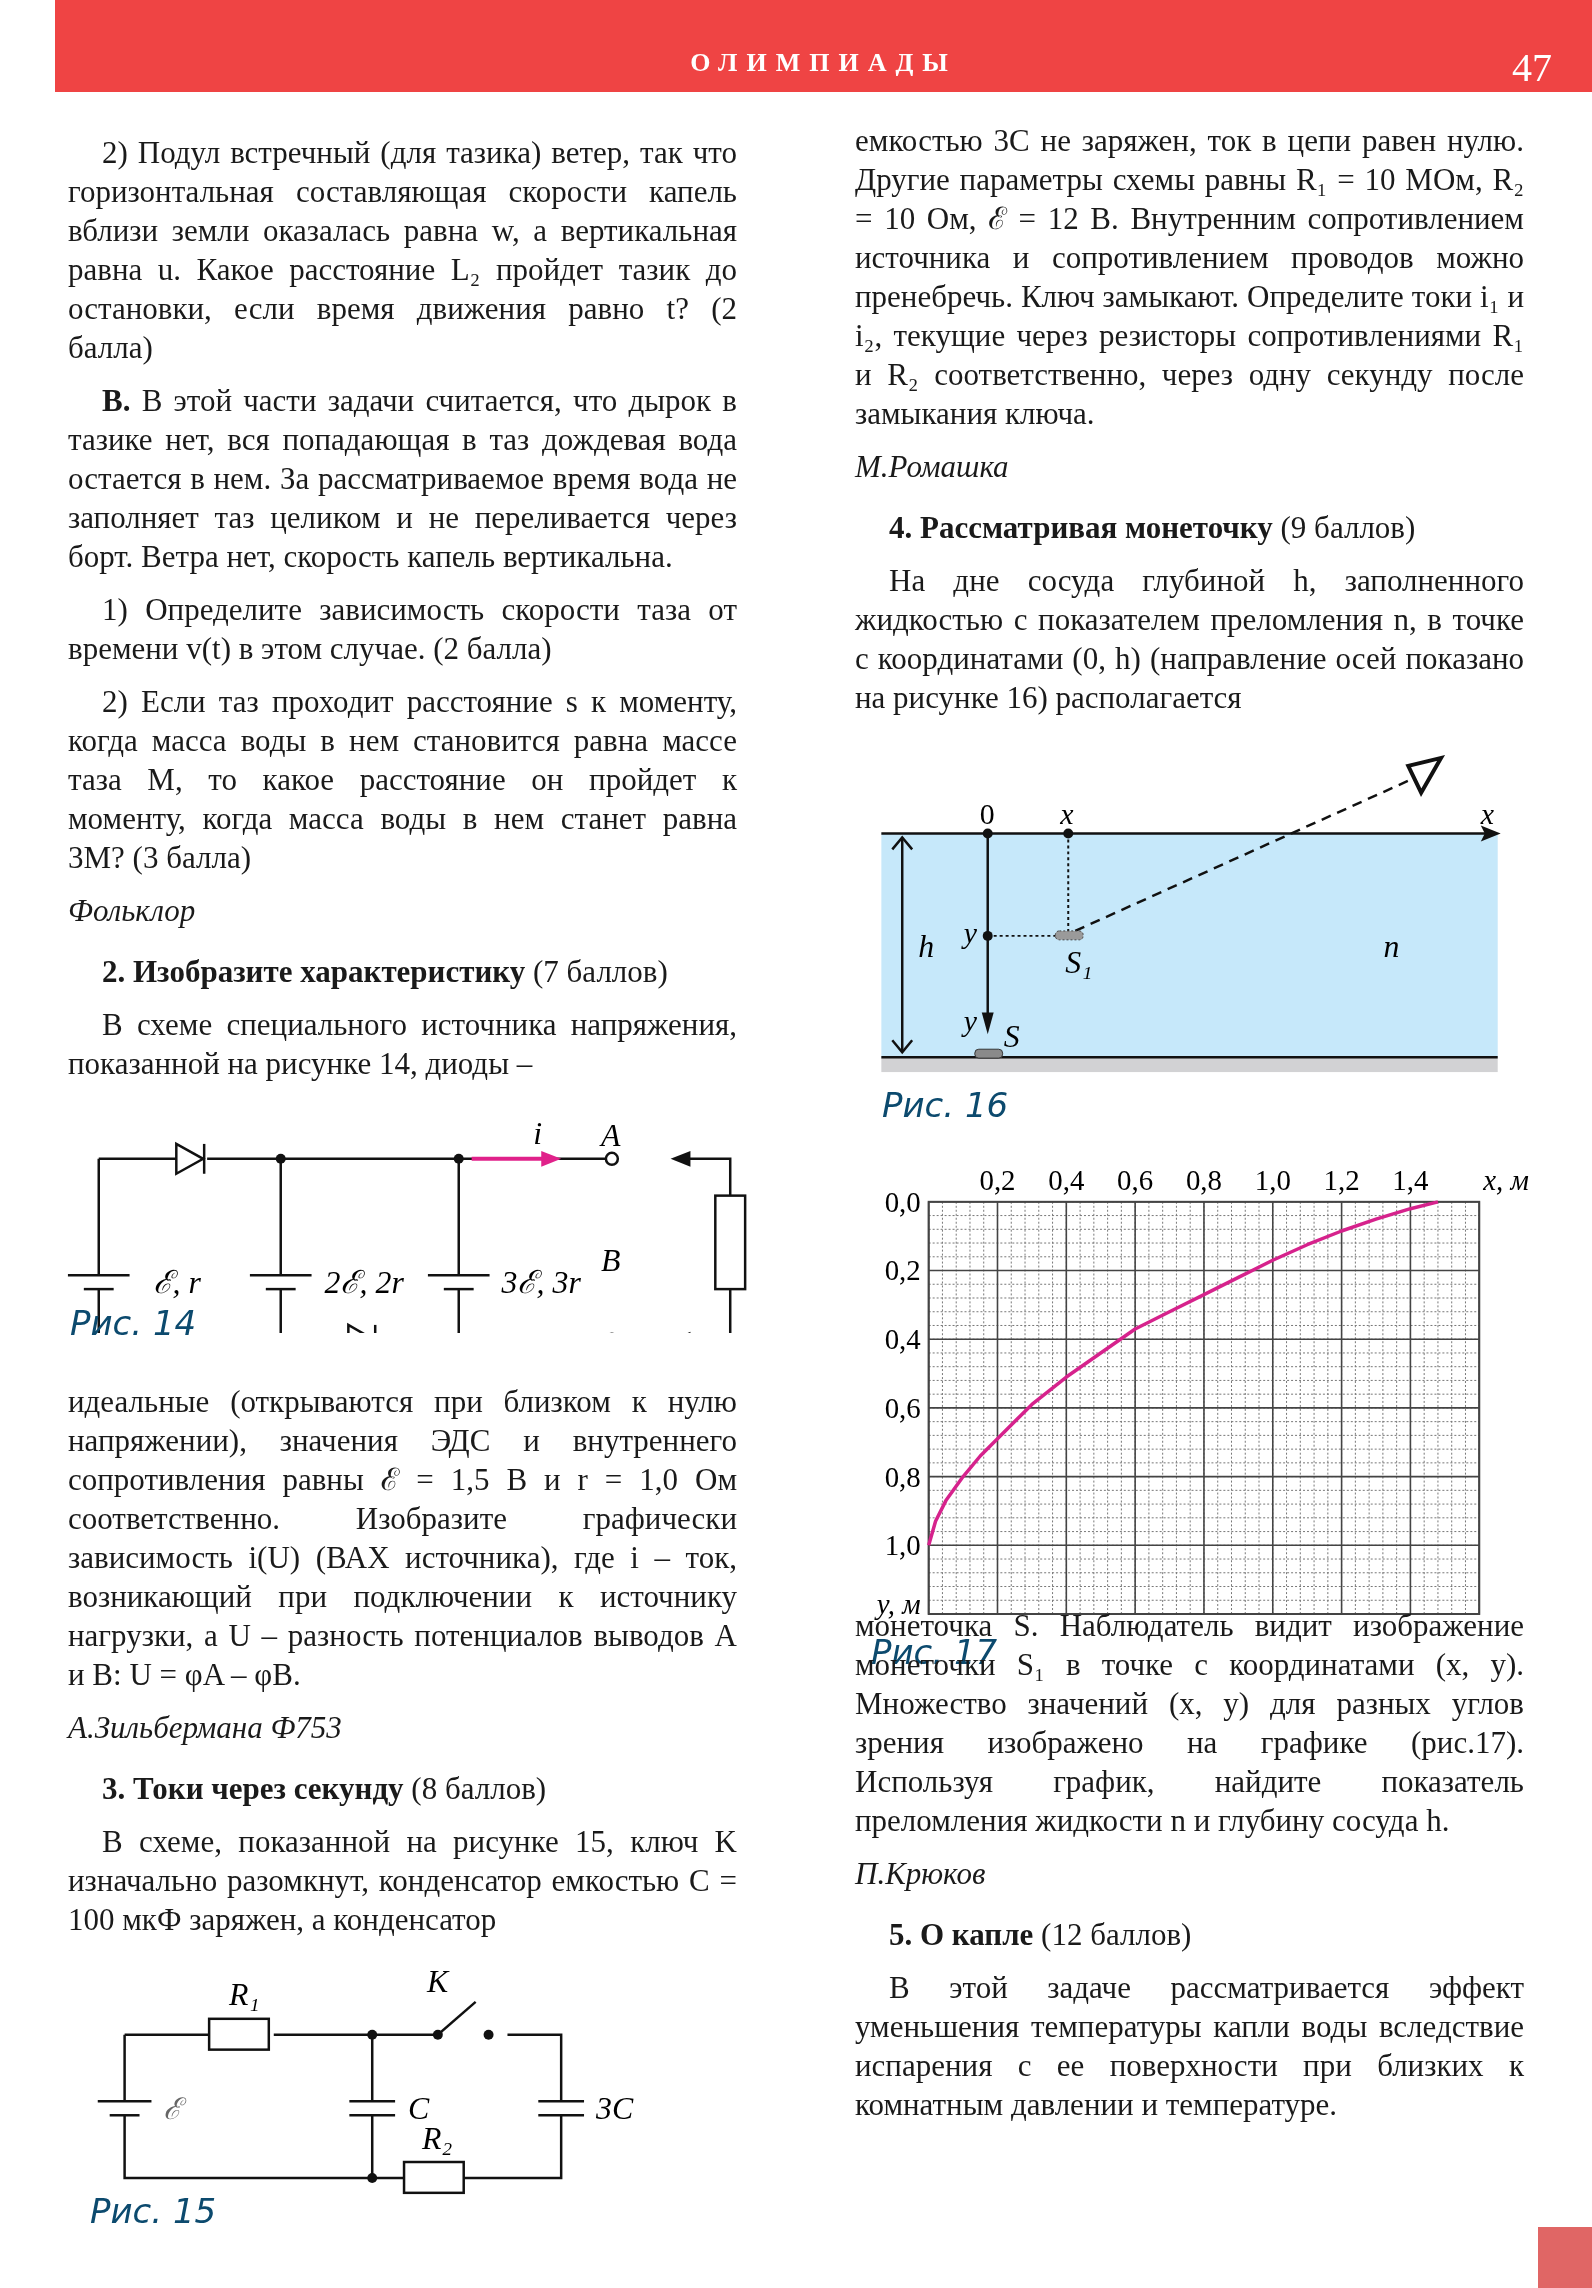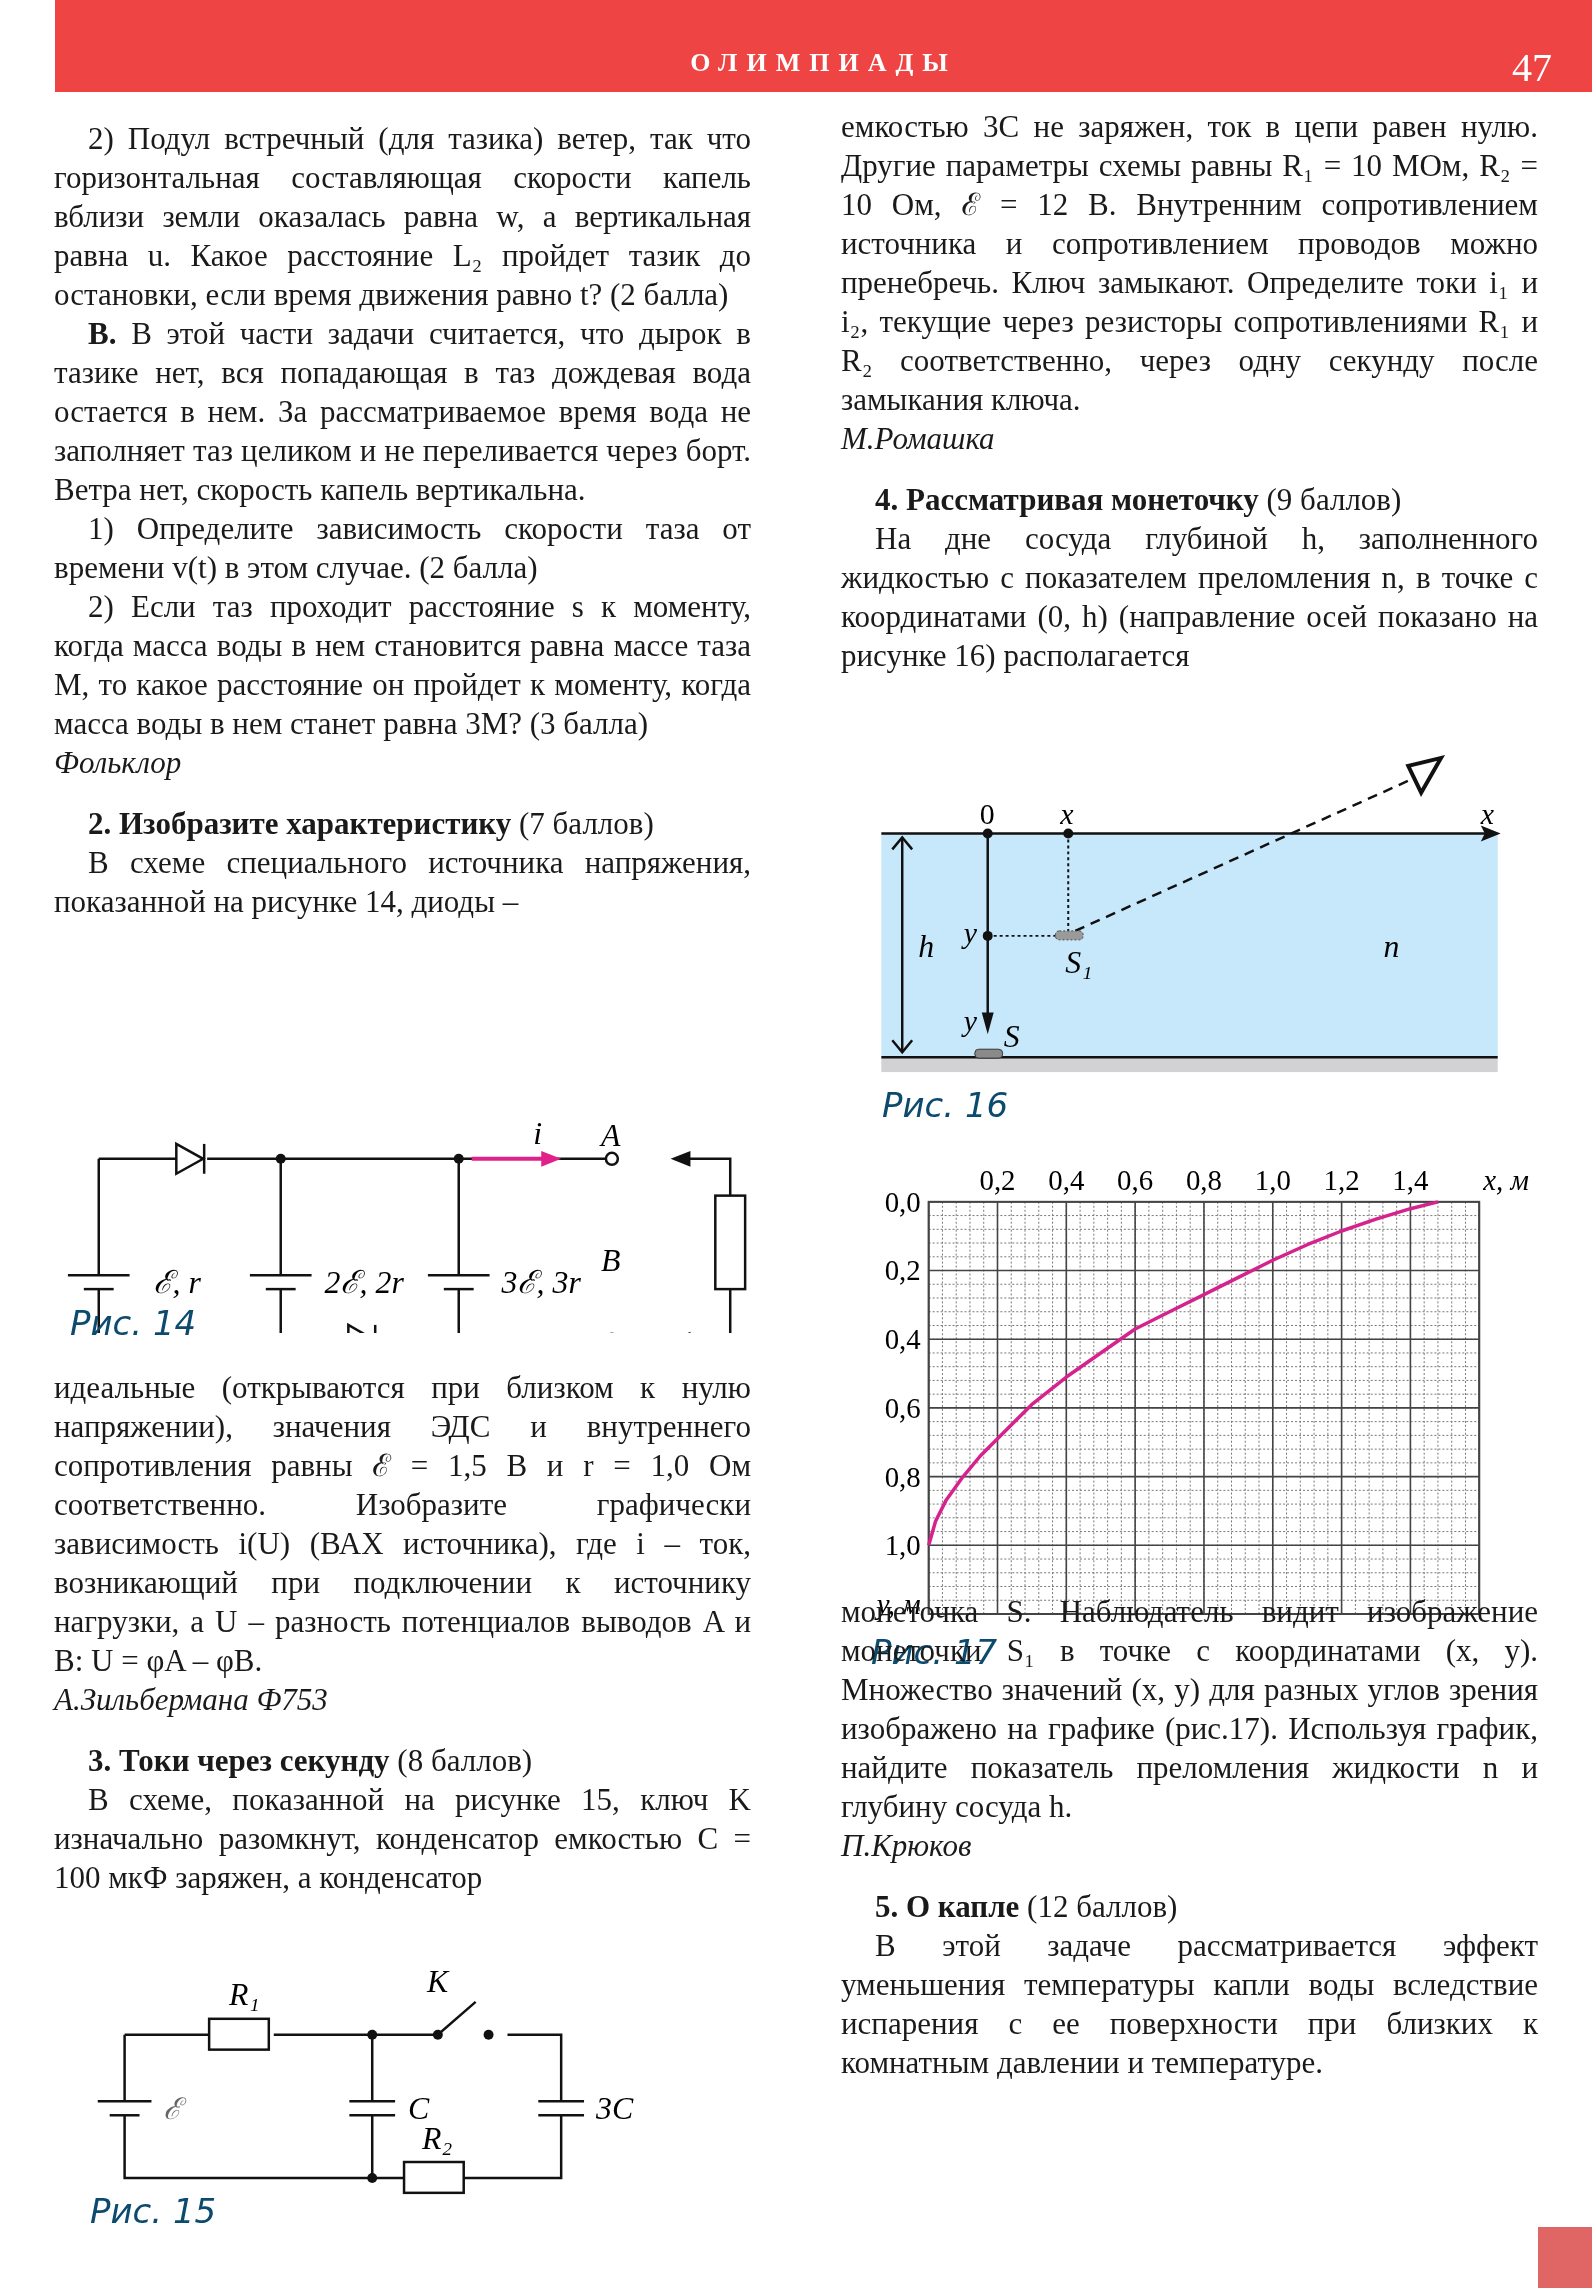--- a/index.html
+++ b/index.html
@@ -4,21 +4,21 @@
 <style>
   html,body{margin:0;padding:0;background:#fff;}
   body{width:1592px;height:2289px;position:relative;overflow:hidden;font-family:"Liberation Serif","DejaVu Serif",serif;color:#1a1a1a;}
   .header{position:absolute;left:55px;top:0;width:1537px;height:92px;background:#ef4444;}
   .header .title{position:absolute;left:0;right:0;top:48px;text-align:center;color:#fff;font-size:26px;letter-spacing:9px;font-weight:bold;}
   .header .pageno{position:absolute;right:40px;top:44px;color:#fff;font-size:40px;}
   .corner{position:absolute;right:0;bottom:0;width:54px;height:62px;background:#e06665;}
   .col{position:absolute;font-size:31px;line-height:39px;}
   .colL{left:54px;width:697px;}
   .colR{left:841px;width:697px;}
-  p{margin:0;text-align:justify;}
+  p{margin:14px;text-align:justify;}
   .ind{text-indent:34px;}
   .right{text-align:left;font-style:italic;}
   .h{margin-top:22px;text-indent:34px;}
   .h b{font-weight:bold;}
   .fig{position:absolute;}
   .caption{font-family:"DejaVu Sans",sans-serif;font-style:italic;font-size:34px;color:#0c4a6e;position:absolute;}
   svg text{font-family:"Liberation Serif",serif;}
 </style>
 </head>
 <body>

